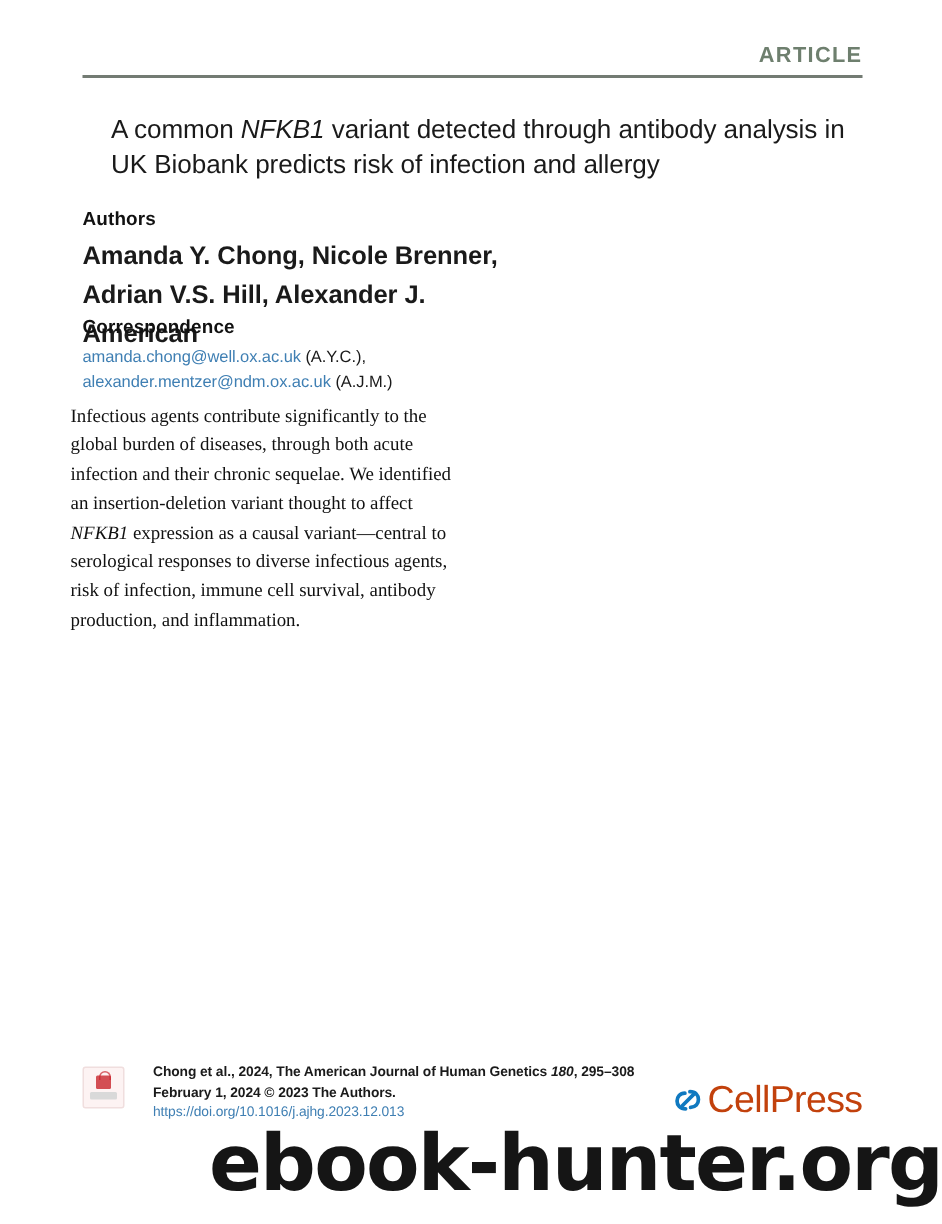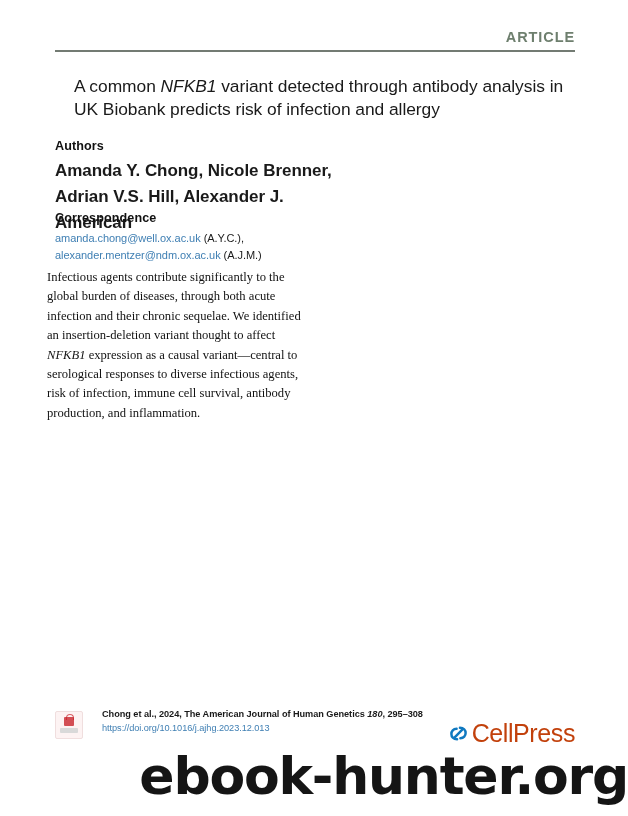--- a/index.html
+++ b/index.html
@@ -260,20 +260,21 @@
   <div class="footer">
 
     <div class="oa-logo">
       <div class="oa-shackle"></div>
       <div class="oa-lock"></div>
       <div class="oa-bar"></div>
     </div>
 
     <div class="cite">
       <div><span>Chong et al., 2024, The American Journal of Human Genetics </span><i>180</i><span>, 295–308</span></div>
+      <div>February 1, 2024 © 2023 The Authors.</div>
       <div class="doi">https://doi.org/10.1016/j.ajhg.2023.12.013</div>
     </div>
 
     <div class="cellpress">
       <svg class="cp-mark" viewBox="0 0 40 40">
         <g fill="none" stroke="#1079c0" stroke-width="5.2" stroke-linecap="round">
           <path d="M23 8 C31 8 35 13 35 19 C35 25 31 30 24 30"></path>
           <path d="M17 32 C9 32 5 27 5 21 C5 15 9 10 16 10"></path>
         </g>
         <path d="M12 28 L29 11" stroke="#1079c0" stroke-width="5.2" stroke-linecap="round" fill="none"></path>

